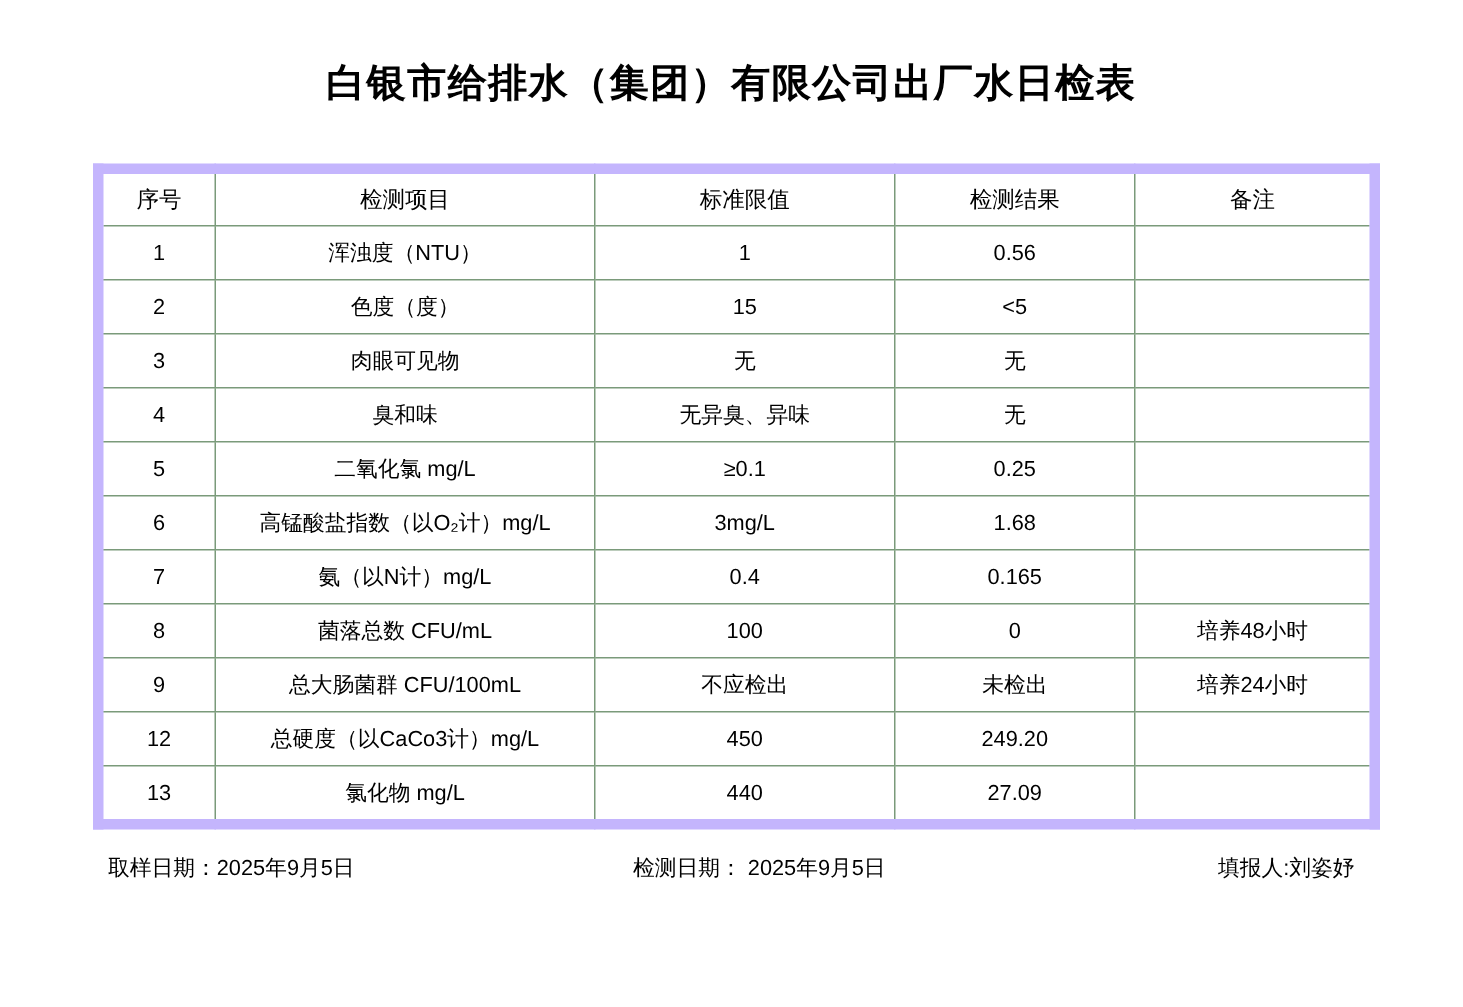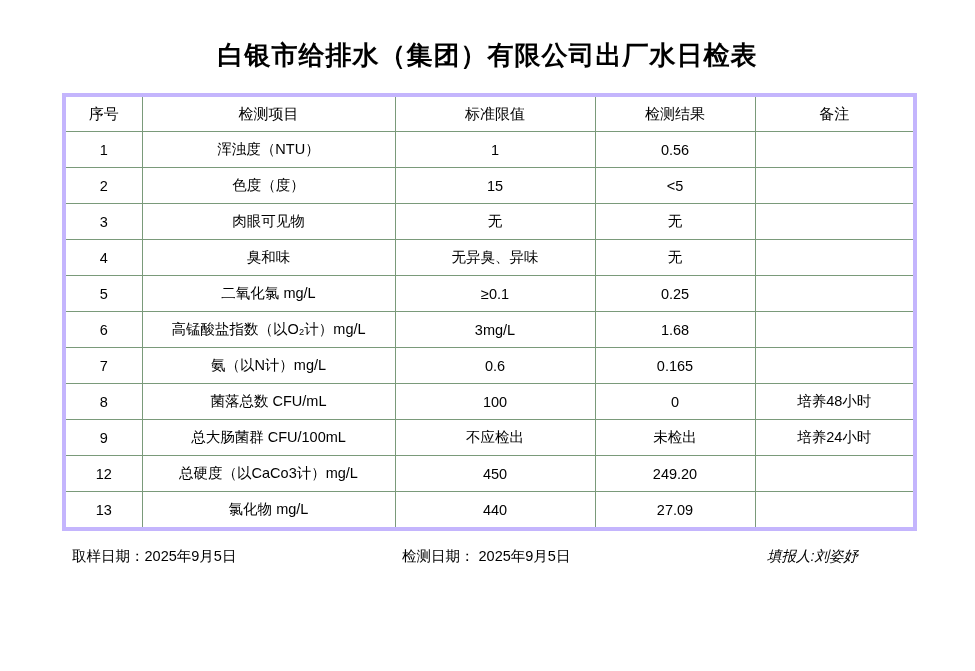--- a/index.html
+++ b/index.html
@@ -29,21 +29,22 @@
     padding-top: 38px;
     padding-bottom: 20px;
   }
   .table-wrap {
     padding: 0 62px;
   }
   table.report {
     width: 851px;
     border-collapse: collapse;
     table-layout: fixed;
-    border: 4px solid #c4b5fd;
+    border: 7px solid #c4b5fd;
+    margin-top: 16px;
   }
   table.report td, table.report th {
     border: 1px solid #7a9a7a;
     text-align: center;
     vertical-align: middle;
     font-size: 14.5px;
     font-weight: normal;
     height: 35px;
     padding: 0 2px;
     font-family: "Liberation Sans", sans-serif;
@@ -54,24 +55,25 @@
   }
   .col-no { width: 78px; }
   .col-item { width: 253px; }
   .col-std { width: 200px; }
   .col-res { width: 160px; }
   .col-note { width: 160px; }
   .footer {
     display: flex;
     padding: 16px 72px 0 72px;
     font-size: 14.5px;
+    gap: 20px;
   }
   .footer .f-sample { width: 330px; text-align: left; }
   .footer .f-test { width: 320px; text-align: left; }
-  .footer .f-filler { flex: 1; text-align: center; font-style: italic; }
+  .footer .f-filler { flex: 1; text-align: right; }
 </style>
 </head>
 <body>
 
 <div class="page">
 
   <div class="title">白银市给排水（集团）有限公司出厂水日检表</div>
 
   <div class="table-wrap">
     <table class="report">
@@ -130,21 +132,21 @@
         <tr>
           <td>6</td>
           <td>高锰酸盐指数（以O₂计）mg/L</td>
           <td>3mg/L</td>
           <td>1.68</td>
           <td></td>
         </tr>
         <tr>
           <td>7</td>
           <td>氨（以N计）mg/L</td>
-          <td>0.6</td>
+          <td>0.4</td>
           <td>0.165</td>
           <td></td>
         </tr>
         <tr>
           <td>8</td>
           <td>菌落总数 CFU/mL</td>
           <td>100</td>
           <td>0</td>
           <td>培养48小时</td>
         </tr>

